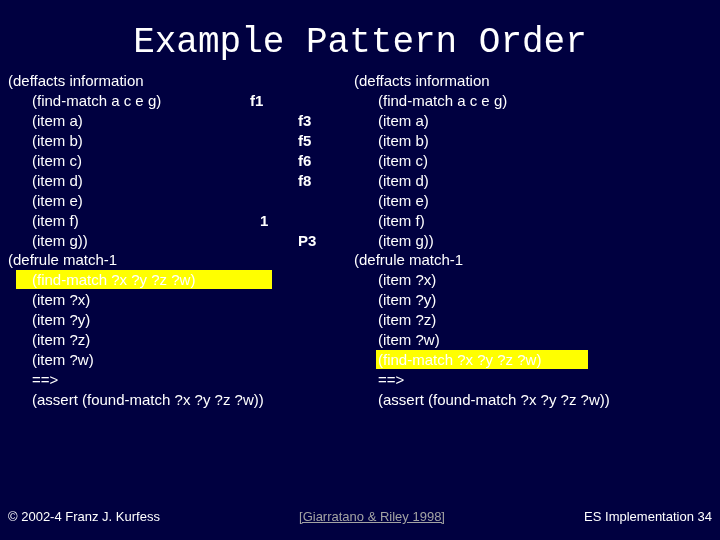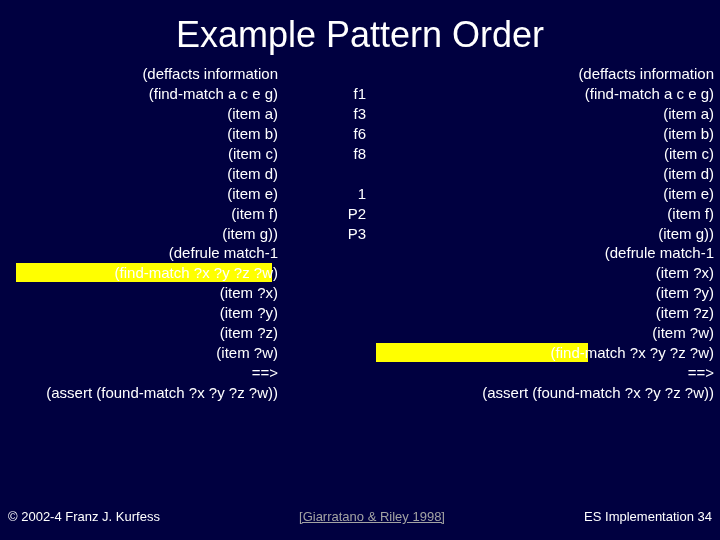--- a/index.html
+++ b/index.html
@@ -6,41 +6,42 @@
     margin: 0;
     width: 720px;
     height: 540px;
     background: #000040;
     color: #ffffff;
     font-family: Arial, sans-serif;
     position: relative;
     overflow: hidden;
   }
   .title {
-    font-family: Liberation Sans, sans-serif;
+    font-family: Liberation Mono, monospace;
     font-size: 36px;
     text-align: center;
     padding-top: 14px;
     padding-bottom: 8px;
+    margin-top: 8px;
   }
   .content {
     position: relative;
     font-size: 15px;
     line-height: 1.33;
     padding-left: 8px;
   }
-  .row { white-space: pre; text-align: right; }
+  .row { white-space: pre; }
   .ind1 { padding-left: 24px; }
   .ind2 { padding-left: 24px; }
   .col {
     position: absolute;
     top: 0;
   }
   .left  { left: 8px;  width: 270px; }
-  .labels{ left: 256px; width: 110px; }
+  .labels{ left: 250px; width: 110px; font-weight: bold; }
   .right { left: 354px; width: 360px; }
   .hl {
     position: absolute;
     background: #ffff00;
     height: 19px;
     z-index: -1;
   }
   .footer {
     position: absolute;
     bottom: 16px;
@@ -81,25 +82,25 @@
     <div class="row ind1">(item ?z)</div>
     <div class="row ind1">(item ?w)</div>
     <div class="row ind1">==&gt;</div>
     <div class="row ind1">(assert (found-match ?x ?y ?z ?w))</div>
   </div>
 
   <div class="col labels">
     <div class="row">&nbsp;</div>
     <div class="row">f1</div>
     <div class="row" style="padding-left:48px">f3</div>
+    <div class="row" style="padding-left:48px">f5</div>
     <div class="row" style="padding-left:48px">f6</div>
     <div class="row" style="padding-left:48px">f8</div>
     <div class="row">&nbsp;</div>
     <div class="row" style="padding-left:10px">1</div>
-    <div class="row" style="padding-left:48px">P2</div>
     <div class="row" style="padding-left:48px">P3</div>
   </div>
 
   <div class="col right">
     <div class="row">(deffacts information</div>
     <div class="row ind2">(find-match a c e g)</div>
     <div class="row ind2">(item a)</div>
     <div class="row ind2">(item b)</div>
     <div class="row ind2">(item c)</div>
     <div class="row ind2">(item d)</div>

